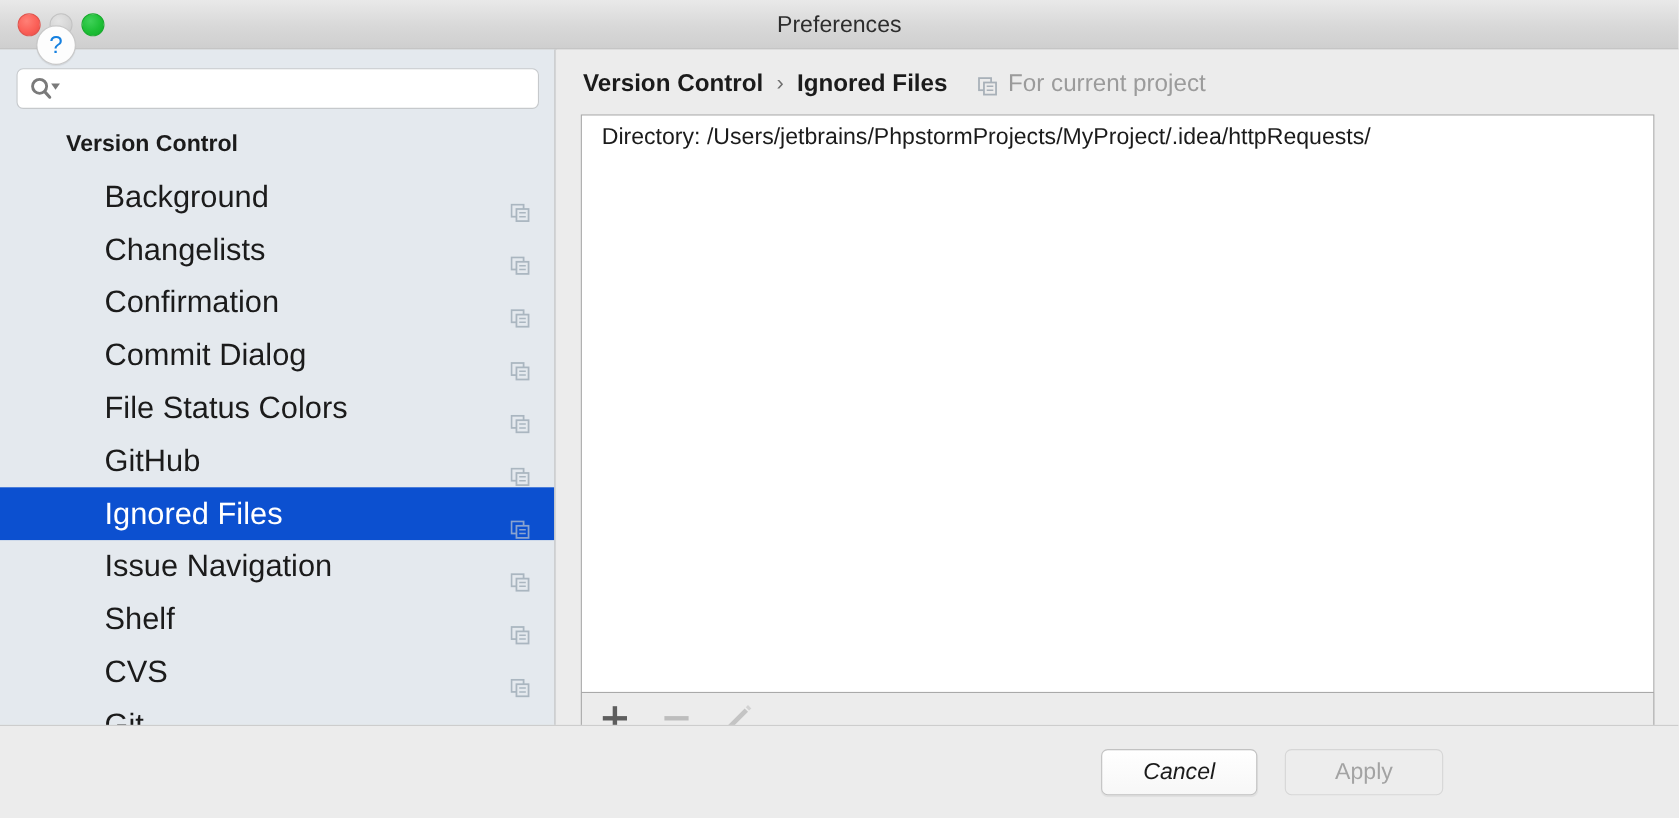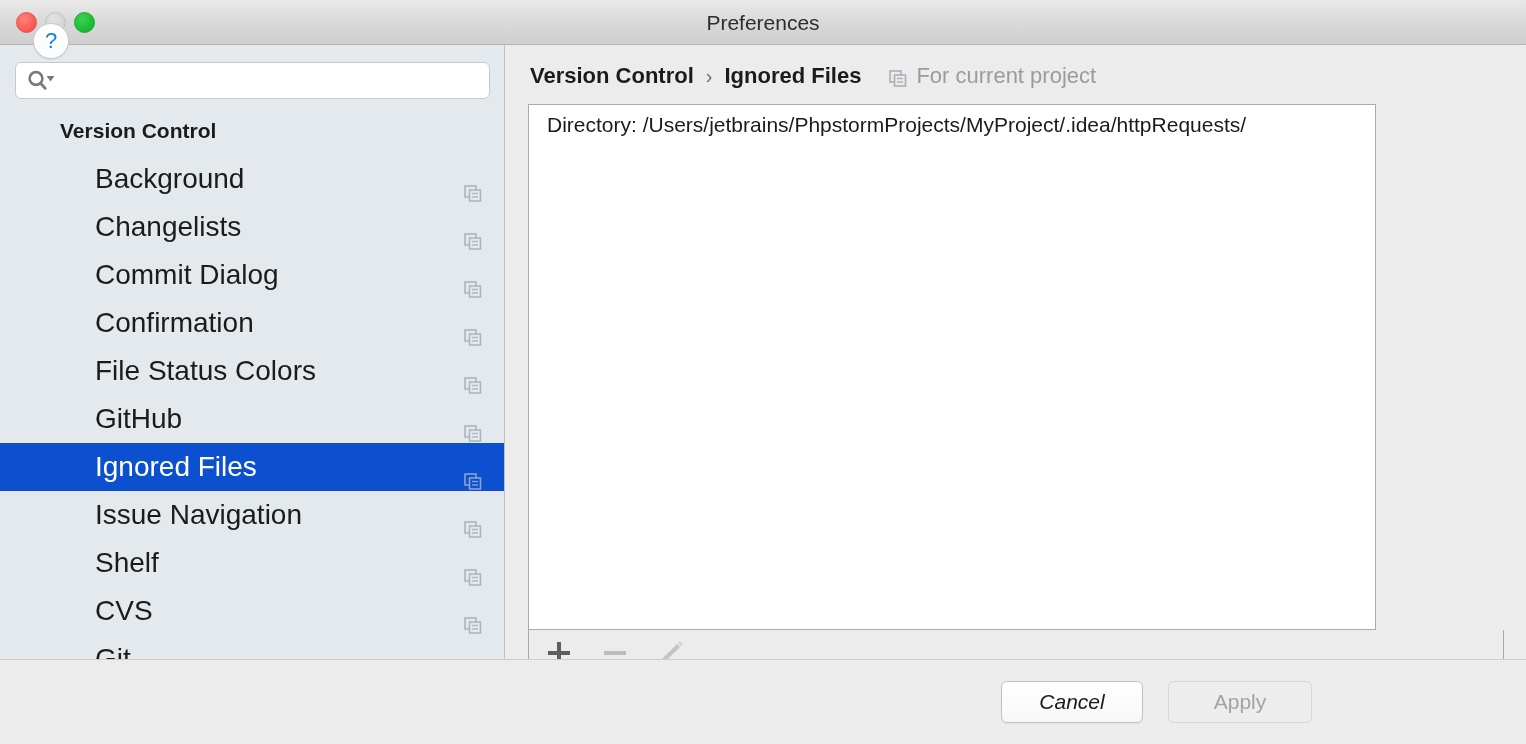--- a/index.html
+++ b/index.html
@@ -221,21 +221,21 @@
     width: 18px;
     height: 18px;
     margin-right: 9px;
     position: relative;
     top: 1px;
   }
 
   .list-panel {
     position: absolute;
     left: 22px; top: 59px;
-    width: 848px;
+    width: 976px;
     height: 526px;
     background: #ffffff;
     border: 1px solid #a9a9a9;
     box-sizing: border-box;
     overflow: hidden;
   }
   .list-row {
     height: 40px;
     line-height: 40px;
     padding-left: 18px;
@@ -378,33 +378,33 @@
             <svg width="18" height="18" viewBox="0 0 18 18">
               <rect x="1" y="1" width="11" height="11" fill="none" stroke="#aab6c0" stroke-width="1.6"></rect>
               <rect x="5.5" y="5" width="11" height="11" fill="#e4e9ee" stroke="#aab6c0" stroke-width="1.6"></rect>
               <line x1="8" y1="8.5" x2="14" y2="8.5" stroke="#aab6c0" stroke-width="1.4"></line>
               <line x1="8" y1="12" x2="14" y2="12" stroke="#aab6c0" stroke-width="1.4"></line>
             </svg>
           </span>
         </div>
 
         <div class="nav-item">
+          <span class="label">Confirmation</span>
+          <span class="row-icon">
+            <svg width="18" height="18" viewBox="0 0 18 18">
+              <rect x="1" y="1" width="11" height="11" fill="none" stroke="#aab6c0" stroke-width="1.6"></rect>
+              <rect x="5.5" y="5" width="11" height="11" fill="#e4e9ee" stroke="#aab6c0" stroke-width="1.6"></rect>
+              <line x1="8" y1="8.5" x2="14" y2="8.5" stroke="#aab6c0" stroke-width="1.4"></line>
+              <line x1="8" y1="12" x2="14" y2="12" stroke="#aab6c0" stroke-width="1.4"></line>
+            </svg>
+          </span>
+        </div>
+
+        <div class="nav-item">
           <span class="label">Commit Dialog</span>
-          <span class="row-icon">
-            <svg width="18" height="18" viewBox="0 0 18 18">
-              <rect x="1" y="1" width="11" height="11" fill="none" stroke="#aab6c0" stroke-width="1.6"></rect>
-              <rect x="5.5" y="5" width="11" height="11" fill="#e4e9ee" stroke="#aab6c0" stroke-width="1.6"></rect>
-              <line x1="8" y1="8.5" x2="14" y2="8.5" stroke="#aab6c0" stroke-width="1.4"></line>
-              <line x1="8" y1="12" x2="14" y2="12" stroke="#aab6c0" stroke-width="1.4"></line>
-            </svg>
-          </span>
-        </div>
-
-        <div class="nav-item">
-          <span class="label">Confirmation</span>
           <span class="row-icon">
             <svg width="18" height="18" viewBox="0 0 18 18">
               <rect x="1" y="1" width="11" height="11" fill="none" stroke="#aab6c0" stroke-width="1.6"></rect>
               <rect x="5.5" y="5" width="11" height="11" fill="#e4e9ee" stroke="#aab6c0" stroke-width="1.6"></rect>
               <line x1="8" y1="8.5" x2="14" y2="8.5" stroke="#aab6c0" stroke-width="1.4"></line>
               <line x1="8" y1="12" x2="14" y2="12" stroke="#aab6c0" stroke-width="1.4"></line>
             </svg>
           </span>
         </div>
 

